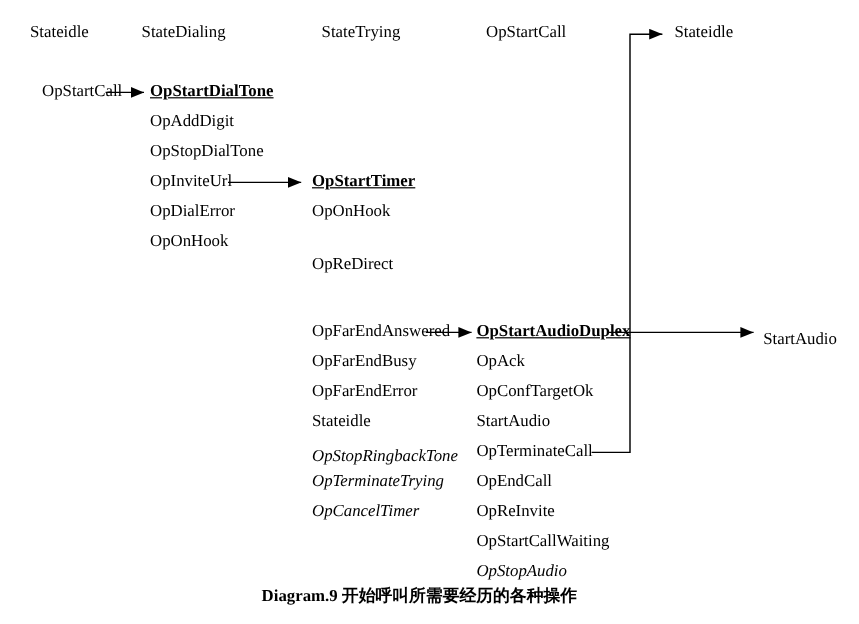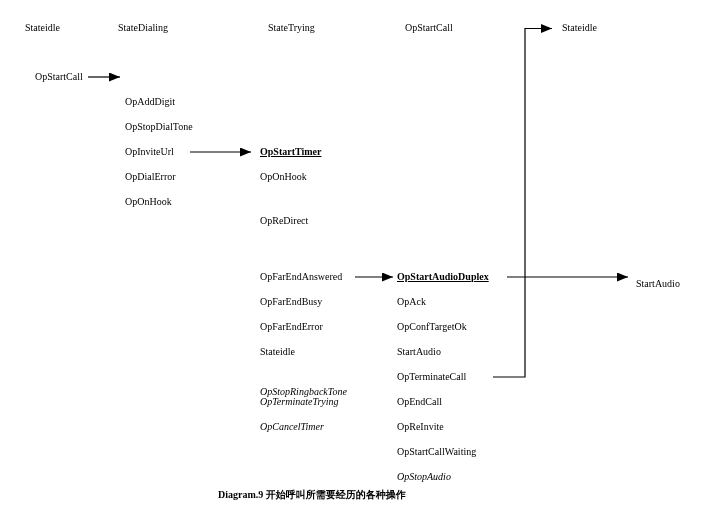--- a/index.html
+++ b/index.html
@@ -1,21 +1,21 @@
 <!DOCTYPE html>
 <html><head>
 <meta charset="utf-8">
 <style>
   html,body { margin:0; padding:0; background:#ffffff; }
   .canvas {
     position:relative;
     width:716px; height:520px;
     background:#ffffff;
     font-family:"Liberation Serif", serif;
-    font-size:10px;
+    font-size:14px;
     color:#000000;
     overflow:hidden;
   }
   .lbl {
     position:absolute;
     white-space:nowrap;
     line-height:16px;
   }
   .entry {
     font-weight:bold;
@@ -56,34 +56,35 @@
   </svg>
 
   <div class="lbl" style="left:25px;top:20px">Stateidle</div>
   <div class="lbl" style="left:118px;top:20px">StateDialing</div>
   <div class="lbl" style="left:268px;top:20px">StateTrying</div>
   <div class="lbl" style="left:405px;top:20px">OpStartCall</div>
   <div class="lbl" style="left:562px;top:20px">Stateidle</div>
 
   <div class="lbl" style="left:35px;top:69px">OpStartCall</div>
 
+  <div class="lbl entry" style="left:125px;top:69px">OpStartDialTone</div>
   <div class="lbl" style="left:125px;top:94px">OpAddDigit</div>
   <div class="lbl" style="left:125px;top:119px">OpStopDialTone</div>
   <div class="lbl" style="left:125px;top:144px">OpInviteUrl</div>
   <div class="lbl" style="left:125px;top:169px">OpDialError</div>
   <div class="lbl" style="left:125px;top:194px">OpOnHook</div>
 
   <div class="lbl entry" style="left:260px;top:144px">OpStartTimer</div>
   <div class="lbl" style="left:260px;top:169px">OpOnHook</div>
   <div class="lbl" style="left:260px;top:213px">OpReDirect</div>
   <div class="lbl" style="left:260px;top:269px">OpFarEndAnswered</div>
   <div class="lbl" style="left:260px;top:294px">OpFarEndBusy</div>
   <div class="lbl" style="left:260px;top:319px">OpFarEndError</div>
   <div class="lbl" style="left:260px;top:344px">Stateidle</div>
-  <div class="lbl exit" style="left:260px;top:384px">OpStopRingbackTone</div>
+  <div class="lbl exit" style="left:260px;top:373px">OpStopRingbackTone</div>
   <div class="lbl exit" style="left:260px;top:394px">OpTerminateTrying</div>
   <div class="lbl exit" style="left:260px;top:419px">OpCancelTimer</div>
 
   <div class="lbl entry" style="left:397px;top:269px">OpStartAudioDuplex</div>
   <div class="lbl" style="left:397px;top:294px">OpAck</div>
   <div class="lbl" style="left:397px;top:319px">OpConfTargetOk</div>
   <div class="lbl" style="left:397px;top:344px">StartAudio</div>
   <div class="lbl" style="left:397px;top:369px">OpTerminateCall</div>
   <div class="lbl" style="left:397px;top:394px">OpEndCall</div>
   <div class="lbl" style="left:397px;top:419px">OpReInvite</div>

